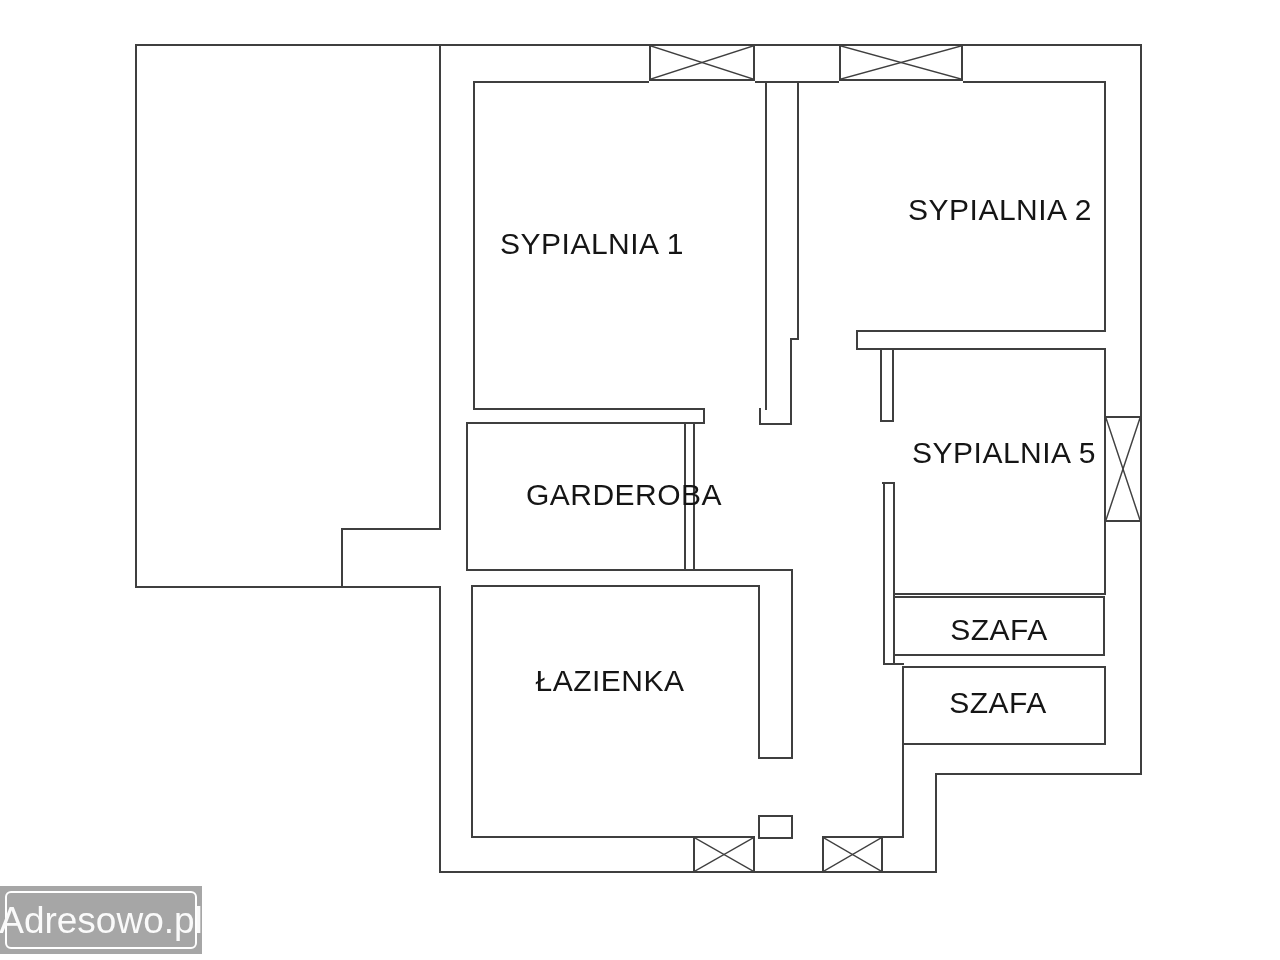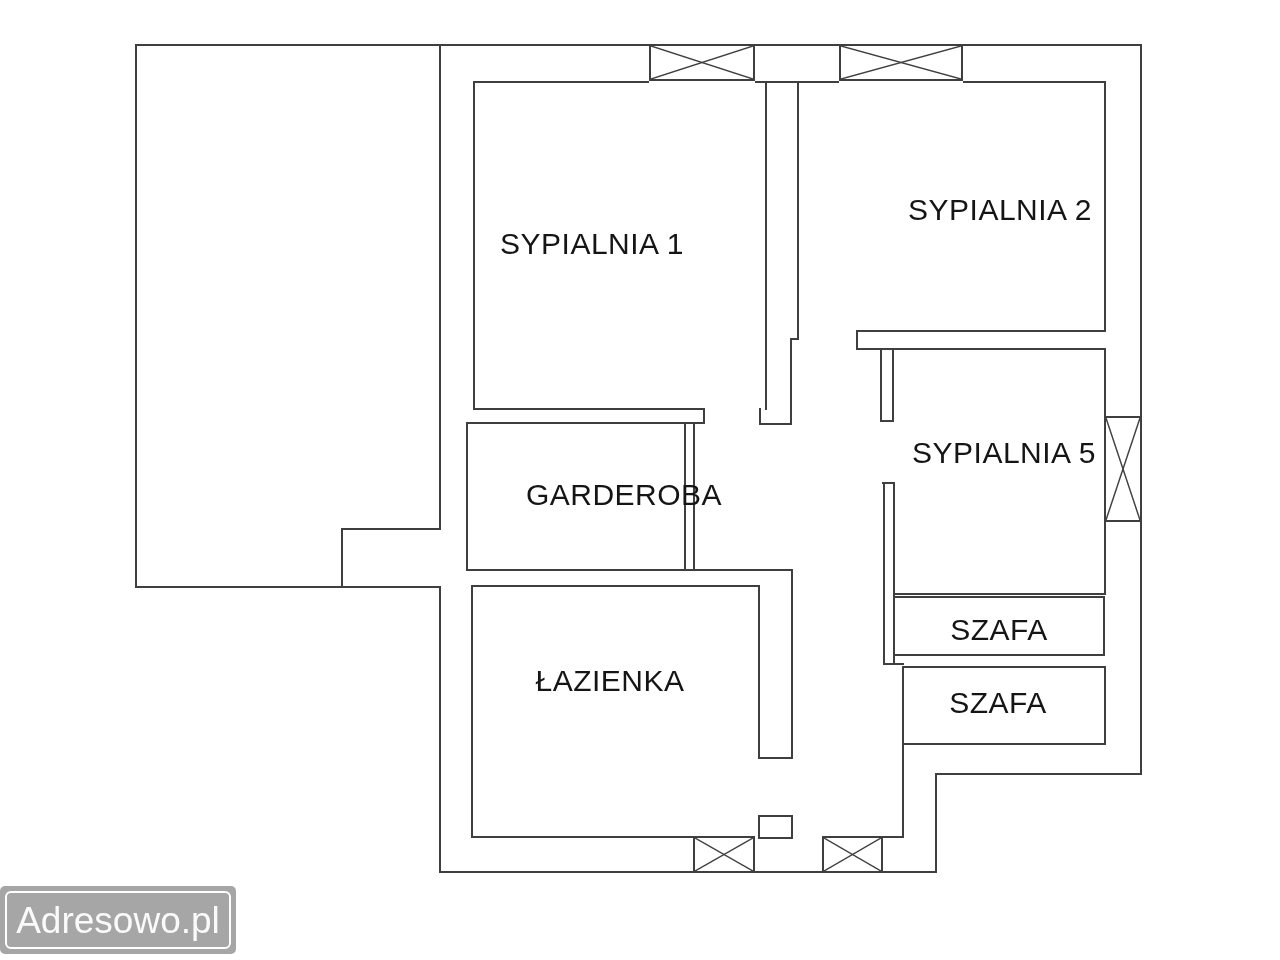--- a/index.html
+++ b/index.html
@@ -3,22 +3,22 @@
 <meta charset="utf-8">
 <style>
   html,body{margin:0;padding:0;background:#ffffff;}
   #stage{position:relative;width:1280px;height:960px;background:#ffffff;overflow:hidden;
          font-family:"Liberation Sans", sans-serif;}
   .wall{position:absolute;}
   .window-symbol{position:absolute;box-sizing:border-box;background:#ffffff;}
   .window-symbol svg{display:block;width:100%;height:100%;}
   .room-label{position:absolute;transform:translate(-50%,-50%);white-space:nowrap;
               font-size:30px;color:#151515;letter-spacing:0.5px;}
-  #watermark{position:absolute;left:0px;top:886px;width:236px;height:68px;
-             border-radius:5px;display:flex;align-items:center;justify-content:center;}
+  #watermark{position:absolute;left:0px;top:886px;width:202px;height:68px;
+             border-radius:0;display:flex;align-items:center;justify-content:center;}
   #watermark .inner{position:absolute;left:5px;top:5px;right:5px;bottom:5px;
              border:2px solid #ffffff;border-radius:6px;}
   #watermark span{position:relative;font-size:37px;line-height:1;}
 </style>
 </head>
 <body>
 
 <div id="stage">
   <div id="plan">
       <div class="wall" style="left: 135px; top: 44px; width: 1007px; height: 2px; background: rgb(63, 63, 63);"></div>

